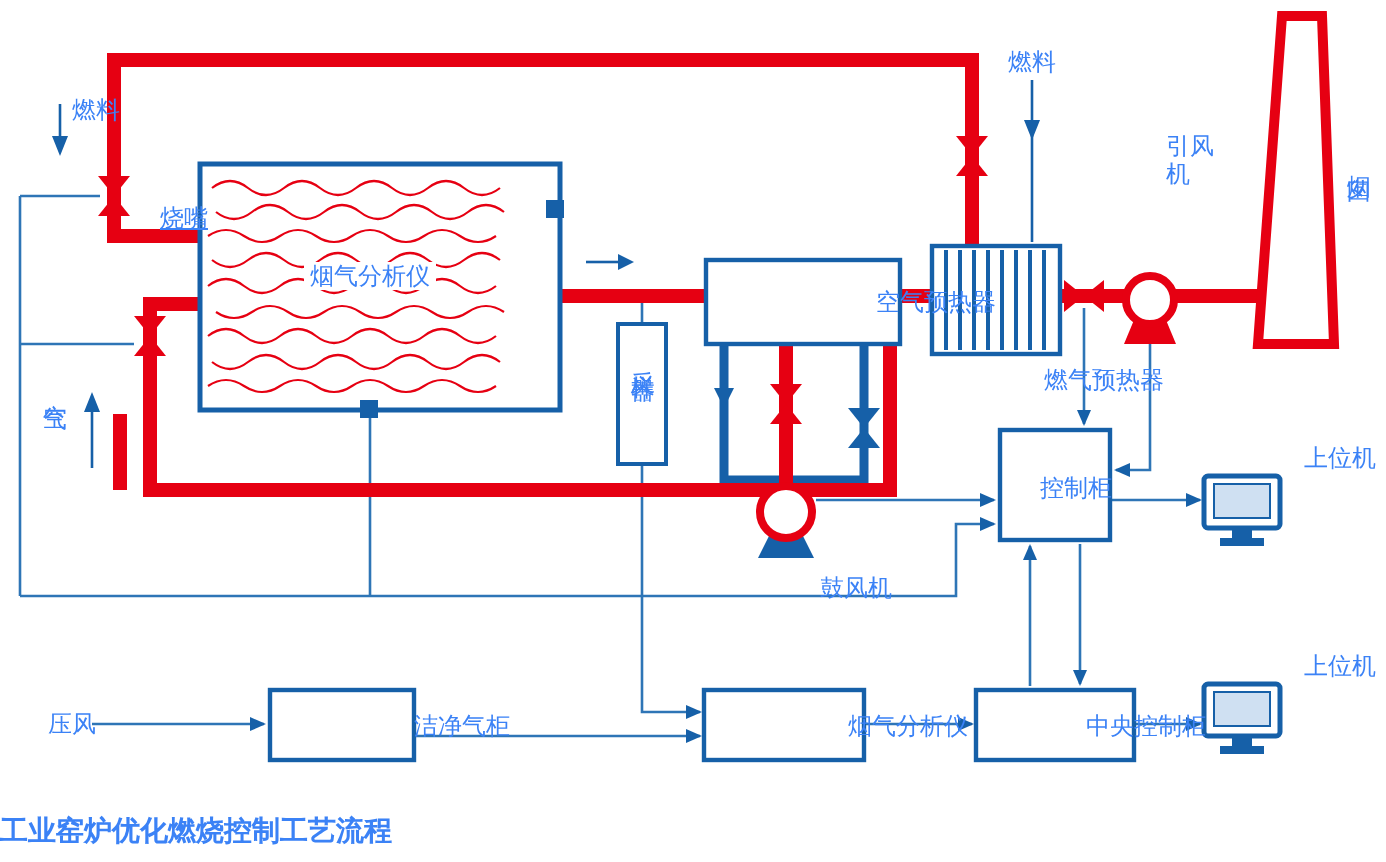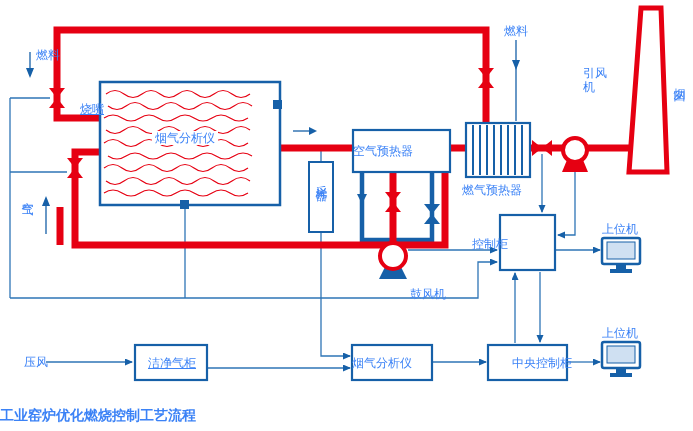--- a/index.html
+++ b/index.html
@@ -1,21 +1,21 @@
 <!DOCTYPE html>
 <html><head>
 <meta charset="utf-8">
 <style>
   html,body{margin:0;padding:0;background:#fff;}
   .canvas{position:relative;width:693px;height:431px;background:#ffffff;
           font-family:"Liberation Sans","DejaVu Sans",sans-serif;overflow:hidden;}
   .canvas svg{position:absolute;left:0;top:0;}
   .lbl{position:absolute;font-size:12px;color:#3b82f6;white-space:nowrap;line-height:1.2;}
   .vtext{writing-mode:vertical-rl;text-orientation:upright;letter-spacing:2px;white-space:normal;}
-  .center{text-align:left;}
+  .center{text-align:right;padding-left:48px;}
   .wbg{background:#fff;padding:0 3px;}
   .wrap{white-space:normal;}
   .title{font-weight:bold;font-size:14px;width:693px;text-align:left;}
 </style>
 </head>
 <body>
 
 <div class="canvas">
 
 <svg width="693" height="431" viewBox="0 0 693 431">
@@ -174,18 +174,18 @@
 <div class="lbl center" style="left:353px;top:144px;width:97px;">空气预热器</div>
 <div class="lbl center" style="left:462px;top:183px;width:72px;">燃气预热器</div>
 <div class="lbl" style="left:504px;top:24px;">燃料</div>
 <div class="lbl wrap" style="left:583px;top:66px;width:27px;">引风机</div>
 <div class="lbl vtext" style="left:672px;top:78px;">烟囱</div>
 <div class="lbl center" style="left:472px;top:237px;width:34px;">控制柜</div>
 <div class="lbl center" style="left:602px;top:222px;width:38px;">上位机</div>
 <div class="lbl center" style="left:602px;top:326px;width:38px;">上位机</div>
 <div class="lbl" style="left:410px;top:268px;margin-top:19px;">鼓风机</div>
 <div class="lbl" style="left:24px;top:355px;">压风</div>
-<div class="lbl center" style="left:148px;top:356px;width:72px;text-decoration:underline;">洁净气柜</div>
+<div class="lbl center" style="left:135px;top:356px;width:72px;">洁净气柜</div>
 <div class="lbl center" style="left:352px;top:356px;width:84px;">烟气分析仪</div>
-<div class="lbl center" style="left:512px;top:356px;width:67px;">中央控制柜</div>
+<div class="lbl center" style="left:488px;top:356px;width:67px;">中央控制柜</div>
 <div class="lbl title" style="left:0px;top:407px;">工业窑炉优化燃烧控制工艺流程</div>
 
 </div>
 
 </body></html>

